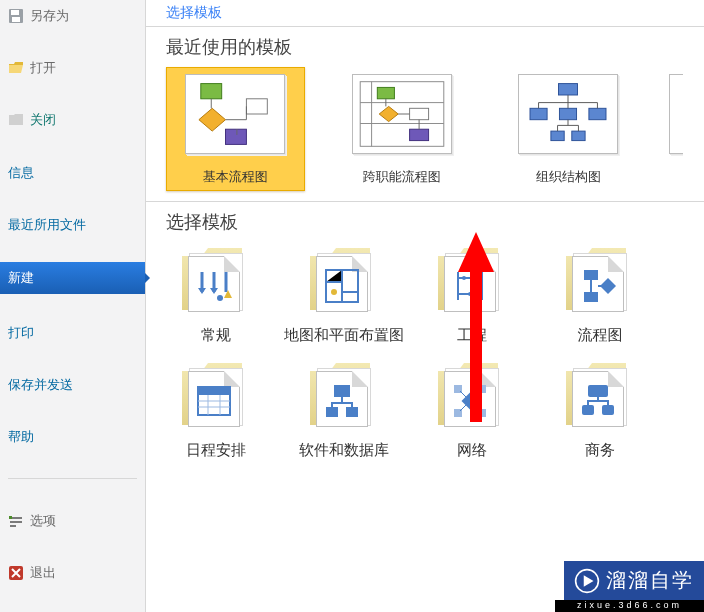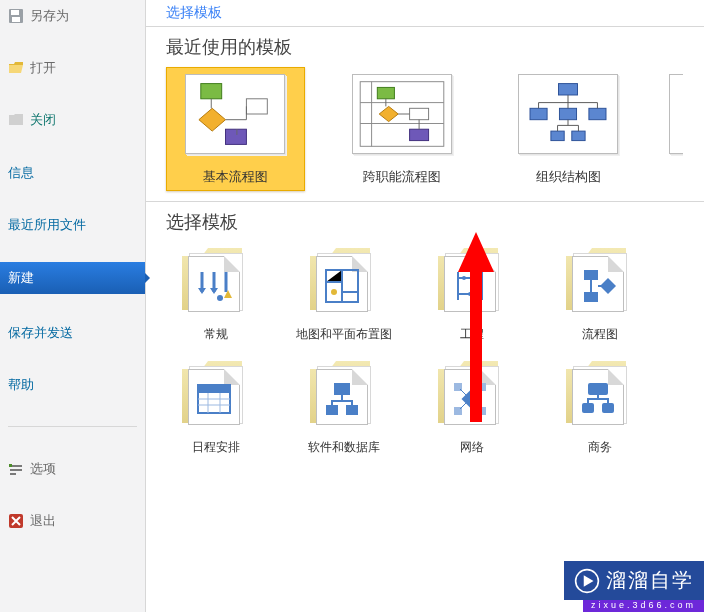--- a/index.html
+++ b/index.html
@@ -144,21 +144,21 @@
     position:absolute; left:6px; top:8px; width:52px; height:56px;
     background:#fff; border:1px solid #bfbfbf;
     box-shadow:2px -2px 0 #fff,2px -2px 0 1px #d8d8d8;
   }
   .folder-sheet::before{
     content:""; position:absolute; right:-1px; top:-1px;
     border:8px solid transparent; border-left-color:#d8d8d8; border-bottom-color:#d8d8d8;
     background:#fff;
   }
   .folder-svg { position:absolute; left:14px; top:20px; width:36px; height:36px; }
-  .cat-label { margin-top:8px; font-size:12px; }
+  .cat-label { margin-top:8px; font-size:15px; }
   
   .tile.partial { width:20px; overflow:hidden; align-items:flex-start; padding-left:2px;}
   
   .annot-arrow {
     position:absolute;
     left:310px; top:232px;
     pointer-events:none;
   }
   
   .watermark {
@@ -172,22 +172,22 @@
     letter-spacing:2px;
     font-weight:500;
     text-align:right;
   }
   .watermark svg { width:26px; height:26px; }
   .watermark-sub {
     position:absolute;
     right:0; bottom:0;
     font-size:9px;
     color:#fff;
-    background:#6d28d9;
-    padding:0 8px 2px;
+    background:#000000;
+    padding:0 22px 2px;
     letter-spacing:3px;
   }
 </style>
 </head>
 <body>
 
 <div class="layout">
 
   <div class="sidebar">
     <div class="side-item">
@@ -216,20 +216,21 @@
           </svg>
       </span>
       <span>关闭</span>
     </div>
 
     <div class="side-heading">信息</div>
     <div class="side-heading">最近所用文件</div>
     <div class="side-item selected" style="padding-left:8px;height:32px;">
       <span>新建</span>
     </div>
+    <div class="side-heading">打印</div>
     <div class="side-heading">保存并发送</div>
     <div class="side-heading">帮助</div>
     <div class="side-divider"></div>
     <div class="side-item">
       <span class="side-icon">
         <svg viewBox="0 0 16 16">
             <rect x="2" y="4" width="12" height="2" fill="#7a7a7a"></rect>
             <rect x="2" y="8" width="12" height="2" fill="#7a7a7a"></rect>
             <rect x="2" y="12" width="6" height="2" fill="#7a7a7a"></rect>
             <rect x="1" y="3" width="3" height="3" fill="#4d8c2b"></rect>

